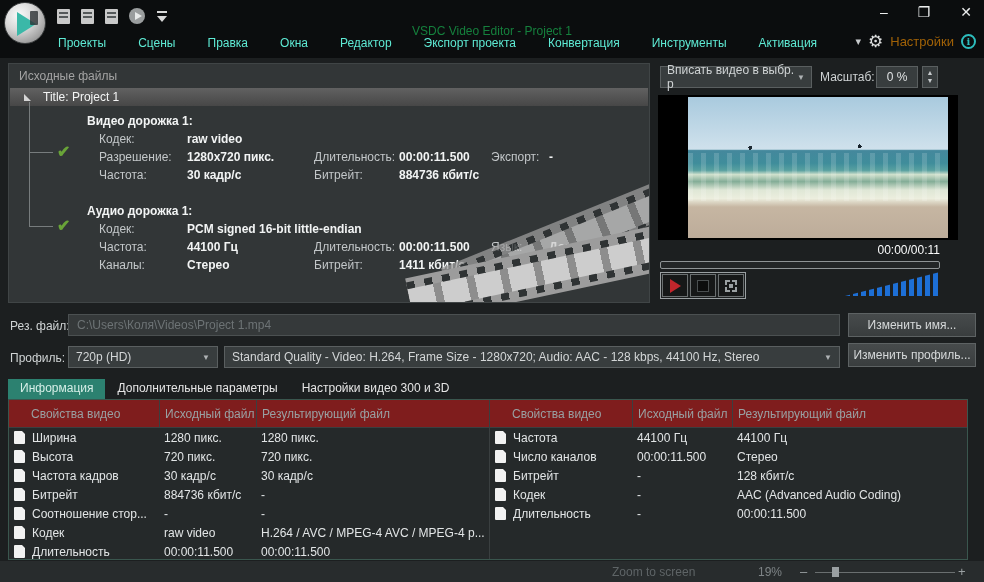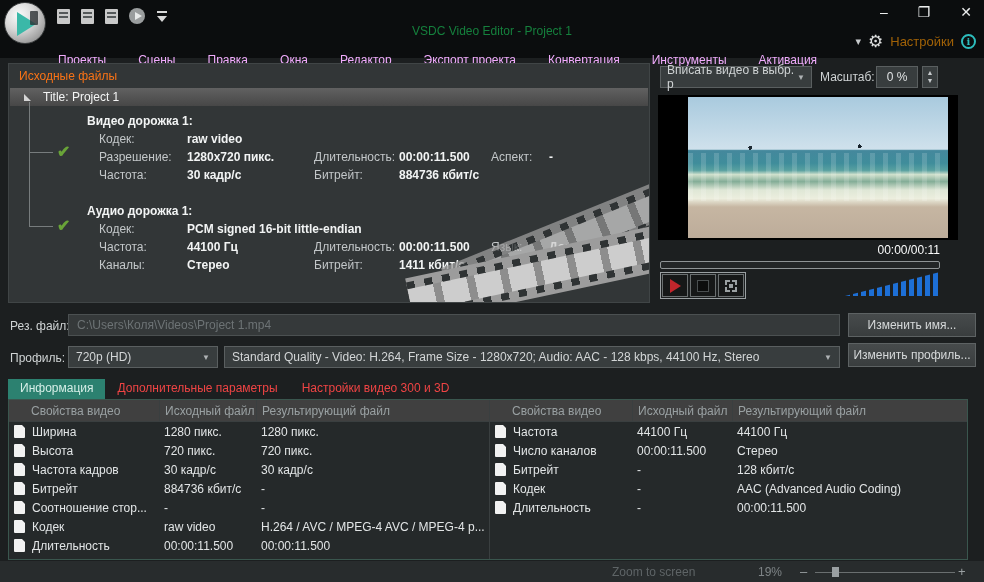--- a/index.html
+++ b/index.html
@@ -28,32 +28,32 @@
   .tb-doc { width:13px; height:15px; background:#c9c9c9; border-radius:1px; position:relative; }
   .tb-doc::after { content:""; position:absolute; left:2px; top:3px; width:9px; height:2px; background:#55595a; box-shadow:0 4px 0 #55595a; }
   .tb-play { width:16px; height:16px; border-radius:50%; background:#9a9d9e; position:relative; }
   .tb-play::after { content:""; position:absolute; left:6px; top:4px; border-left:7px solid #e8eaea; border-top:4px solid transparent; border-bottom:4px solid transparent; }
   .tb-expand { width:12px; height:12px; position:relative; }
   .tb-expand::before { content:""; position:absolute; left:1px; top:1px; width:10px; height:2px; background:#d8d8d8; }
   .tb-expand::after { content:""; position:absolute; left:1px; top:6px; border-top:6px solid #d8d8d8; border-left:5px solid transparent; border-right:5px solid transparent; }
   .win-title { position:absolute; left:0; right:0; top:8px; text-align:center; color:#15803d; font-size:12px;margin-top:16px; }
   .win-controls { position:absolute; right:12px; top:4px; display:flex; gap:30px; align-items:center; color:#eceeee; font-size:14px; }
   .win-controls span { cursor:default; }
-  .menubar { position:absolute; left:58px; top:36px; display:flex; gap:32px; color:#f0abfc; font-size:12px;margin-top:17px; }
+  .menubar { position:absolute; left:58px; top:36px; display:flex; gap:32px; color:#5eead4; font-size:12px; }
   .menubar span { cursor:default; }
   .menu-right { position:absolute; right:8px; top:33px; display:flex; align-items:center; gap:7px; }
   .chev { color:#c6cacc; font-size:11px; }
   .gear { color:#dddfdf; font-size:17px; line-height:17px; }
   .settings-label { color:#a16207; font-size:13px; }
   .info-ic { width:15px; height:15px; border-radius:50%; border:2px solid #2dbdbd; color:#2dbdbd;
     font-size:10px; font-weight:bold; text-align:center; line-height:12px; font-family:"DejaVu Serif", serif; }
   
   .src-panel { position:absolute; left:8px; top:63px; width:642px; height:240px;
     background:#323637; border:1px solid #404546; overflow:hidden; }
-  .src-header { padding:5px 10px 4px; color:#f97316; font-size:12px; }
+  .src-header { padding:5px 10px 4px; color:#a3a3a3; font-size:12px; }
   .proj-row { height:18px; margin:1px 1px 7px; background:linear-gradient(#616161,#474747);
     display:flex; align-items:center; gap:12px; padding-left:14px; color:#f4f5f5; }
   .proj-tri { width:0; height:0; border-bottom:7px solid #d6d6d6; border-right:7px solid transparent; }
   .tree-vline { position:absolute; left:20px; top:38px; width:1px; height:125px; background:#777c7d; }
   .tree-stub1 { position:absolute; left:20px; top:88px; width:24px; height:1px; background:#777c7d; }
   .tree-stub2 { position:absolute; left:20px; top:162px; width:24px; height:1px; background:#777c7d; }
   .check { position:absolute; color:#69a438; font-size:16px; font-weight:bold; }
   .check1 { left:48px; top:78px; }
   .check2 { left:48px; top:152px; }
   .info-grid { position:absolute; left:78px; top:50px; display:grid;
@@ -120,28 +120,28 @@
   .lbl { position:absolute; color:#cfd3d4; }
   .res-field { position:absolute; left:68px; top:314px; width:772px; height:22px; background:#35393a;
     border:1px solid #4b5051; color:#6d7375; line-height:20px; padding:0 8px; white-space:nowrap; overflow:hidden; }
   .dd { position:absolute; height:22px; background:#383d3e; border:1px solid #5a5f60; color:#d3d6d7;
     display:flex; align-items:center; justify-content:space-between; padding:0 7px; white-space:nowrap; overflow:hidden; }
   .side-btn { position:absolute; left:848px; width:128px; height:24px;
     background:linear-gradient(#474b4c,#393d3e); border:1px solid #5d6263; color:#d6d9da;
     text-align:center; line-height:22px; font-size:12px; }
   
   .tabs { position:absolute; left:8px; top:379px; display:flex; height:20px; }
-  .tab { padding:2px 12px 0; color:#ef4444; cursor:default; }
+  .tab { padding:2px 12px 0; color:#e5e5e5; cursor:default; }
   .tab.active { background:#2c8170; color:#d4ede6; }
   .tables-wrap { position:absolute; left:8px; top:399px; width:960px; height:161px;
     border:1px solid #3a564e; background:#25292a; display:flex; }
   .ttable { height:100%; }
   .ttable.left { width:481px; border-right:1px solid #3a3f40; }
   .ttable.right { flex:1; }
-  .thead { display:grid; height:22px; background:#404040; border-bottom:1px solid #3a3f40;
+  .thead { display:grid; height:28px; background:#7f1d1d; border-bottom:1px solid #3a3f40;
     color:#99a0a2; align-items:center; }
   .ttable.left .thead, .ttable.left .trow { grid-template-columns:150px 97px 1fr; }
   .ttable.right .thead, .ttable.right .trow { grid-template-columns:142px 100px 1fr; }
   .thead span { padding-left:5px; border-left:1px solid #3a3f40; height:100%; display:flex; align-items:center; }
   .thead span:first-child { border-left:none; padding-left:22px; }
   .trow { display:grid; height:19px; align-items:center; color:#e2e5e6; }
   .trow .prop { display:flex; align-items:center; gap:7px; padding-left:5px; white-space:nowrap; overflow:hidden; }
   .trow .cell { white-space:nowrap; overflow:hidden; padding-left:5px; }
   .doc-icon { width:11px; height:13px; background:#f2f2f2; border-radius:1px; flex:0 0 auto; position:relative; }
   .doc-icon::after { content:""; position:absolute; right:0; top:0;
@@ -209,21 +209,21 @@
   <div class="check check2">✔</div>
 
   <div class="info-grid">
     <div class="h">Видео дорожка 1:</div>
     <div class="l">Кодек:</div>
     <div class="v span5">raw video</div>
     <div class="l">Разрешение:</div>
     <div class="v">1280x720 пикс.</div>
     <div class="l">Длительность:</div>
     <div class="v">00:00:11.500</div>
-    <div class="l">Аспект:</div>
+    <div class="l">Экспорт:</div>
     <div class="v">-</div>
     <div class="l">Частота:</div>
     <div class="v">30 кадр/с</div>
     <div class="l">Битрейт:</div>
     <div class="v">884736 кбит/с</div>
     <div></div>
       <div></div>
     <div class="spacer"></div>
     <div class="h">Аудио дорожка 1:</div>
     <div class="l">Кодек:</div>

